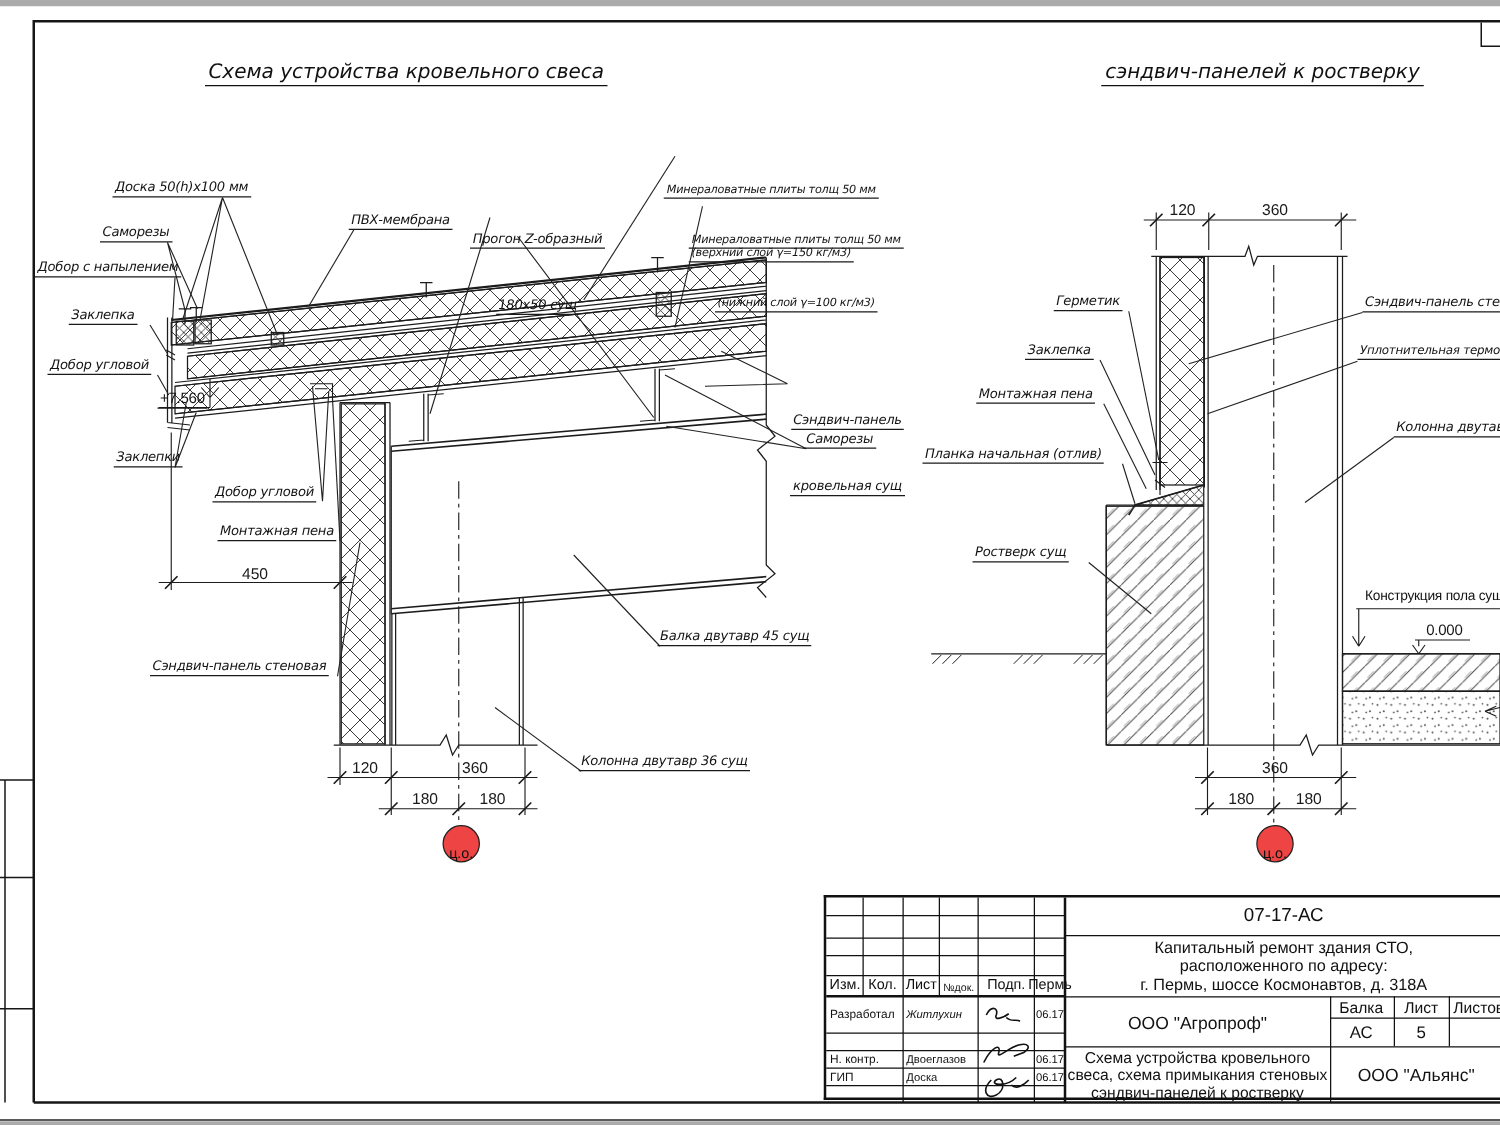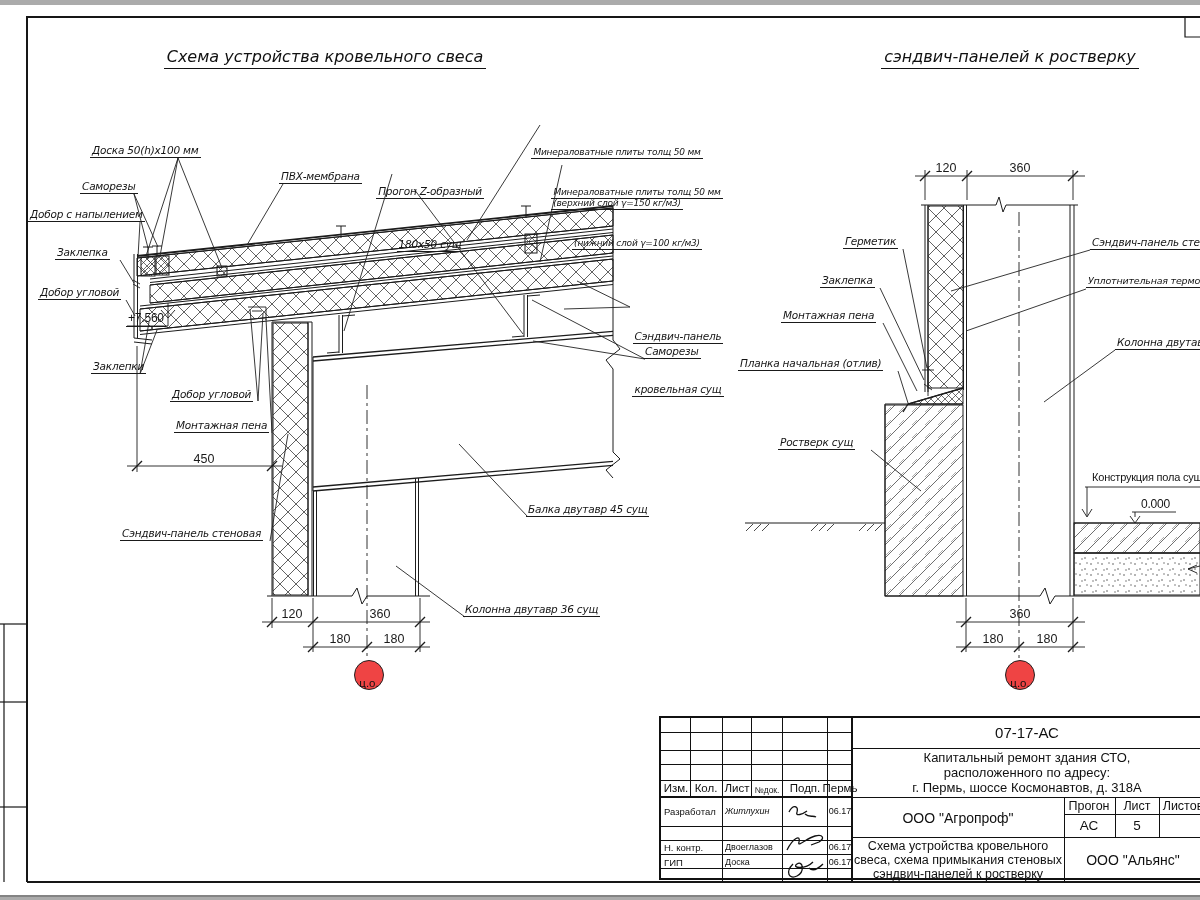--- a/index.html
+++ b/index.html
@@ -338,21 +338,21 @@
       <path d="M4,52 C10,40 18,36 16,44 C14,50 24,40 32,38 C40,36 42,40 36,44 L28,47"></path>
       <path d="M10,66 C2,74 6,82 14,78 C22,74 20,62 14,66 C8,70 22,72 30,64 M26,70 C30,74 36,70 40,66"></path>
     </g>
   </svg>
 
   <div class="tbt cen" style="left:366px;top:6px;font-size:15px;">07-17-АС</div>
   <div class="tbt cen" style="left:366px;top:32px;font-size:13px;">Капитальный ремонт здания СТО,</div>
   <div class="tbt cen" style="left:366px;top:47px;font-size:13px;">расположенного по адресу:</div>
   <div class="tbt cen" style="left:366px;top:62px;font-size:13px;">г. Пермь, шоссе Космонавтов, д. 318А</div>
   <div class="tbt cen" style="left:297px;top:92px;font-size:14px;">ООО "Агропроф"</div>
-  <div class="tbt cen" style="left:428px;top:81px;font-size:12.5px;">Прогон</div>
+  <div class="tbt cen" style="left:428px;top:81px;font-size:12.5px;">Балка</div>
   <div class="tbt cen" style="left:476px;top:81px;font-size:12.5px;">Лист</div>
   <div class="tbt cen" style="left:522px;top:81px;font-size:12.5px;">Листов</div>
   <div class="tbt cen" style="left:428px;top:100px;font-size:13.5px;">АС</div>
   <div class="tbt cen" style="left:476px;top:100px;font-size:13.5px;">5</div>
   <div class="tbt cen" style="left:297px;top:121px;font-size:12.5px;">Схема устройства кровельного</div>
   <div class="tbt cen" style="left:297px;top:135px;font-size:12.5px;">свеса, схема примыкания стеновых</div>
   <div class="tbt cen" style="left:297px;top:149px;font-size:12.5px;">сэндвич-панелей к ростверку</div>
   <div class="tbt cen" style="left:472px;top:134px;font-size:14px;">ООО "Альянс"</div>
 </div>
 

